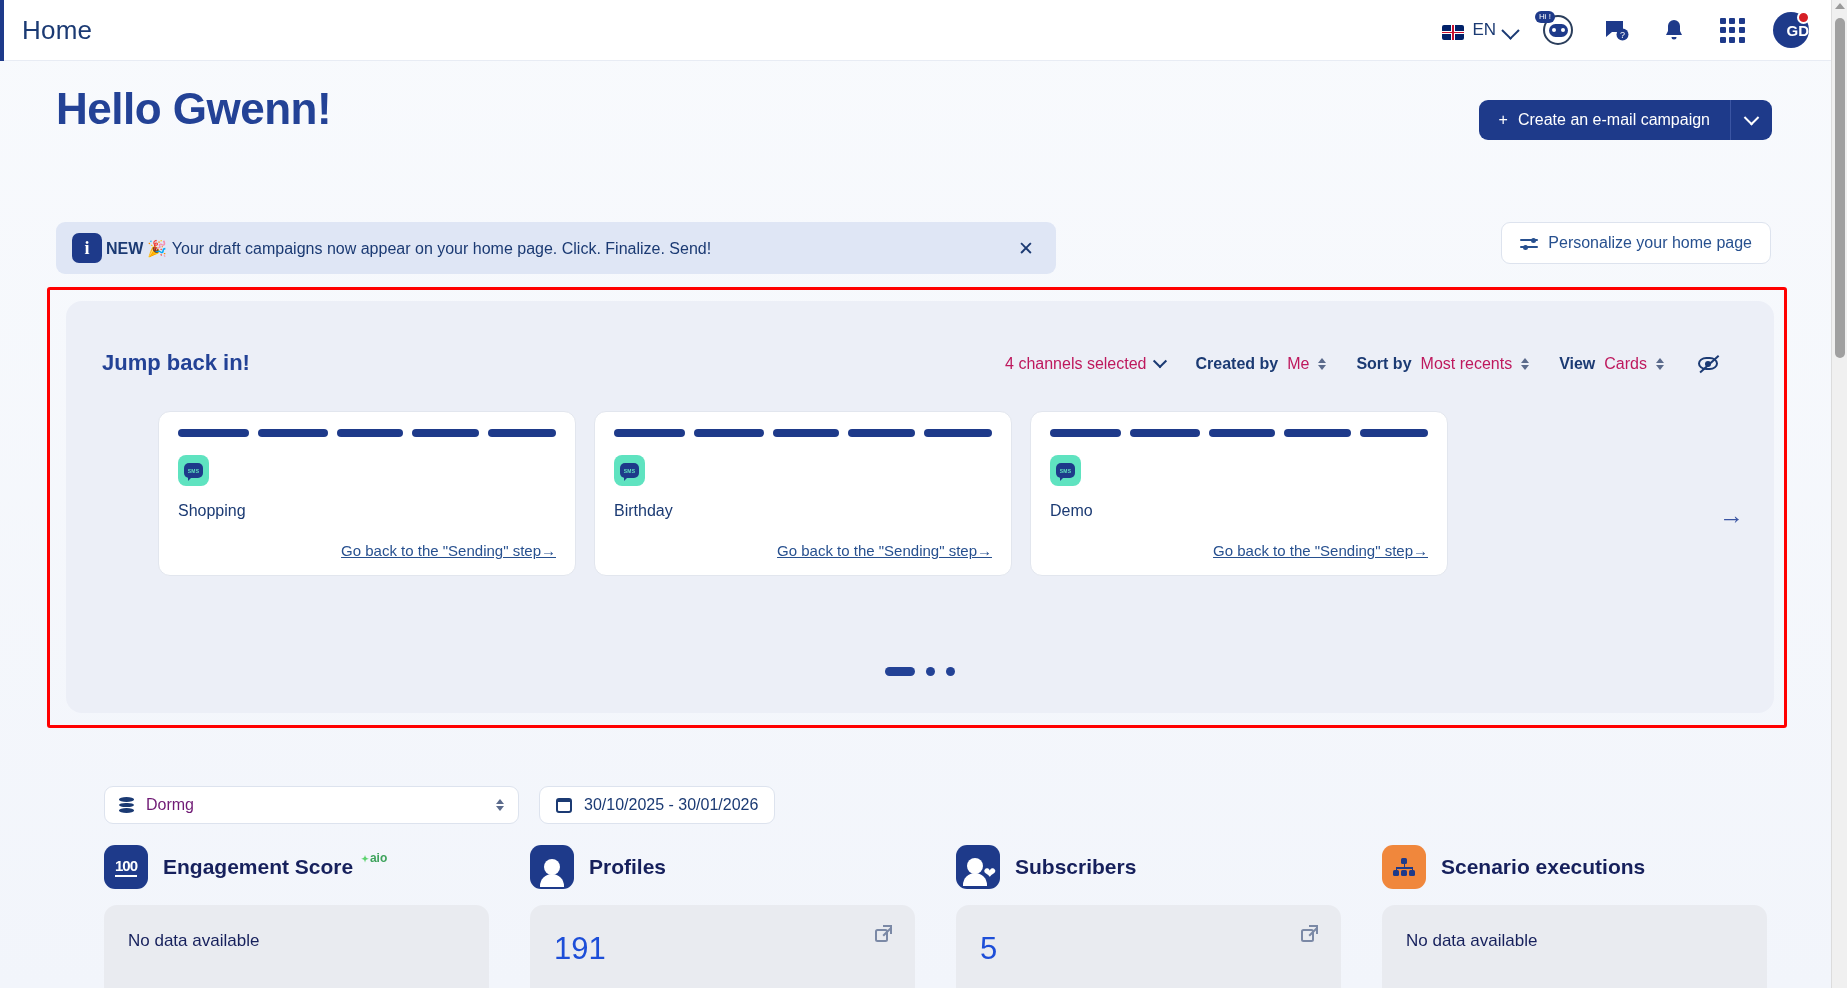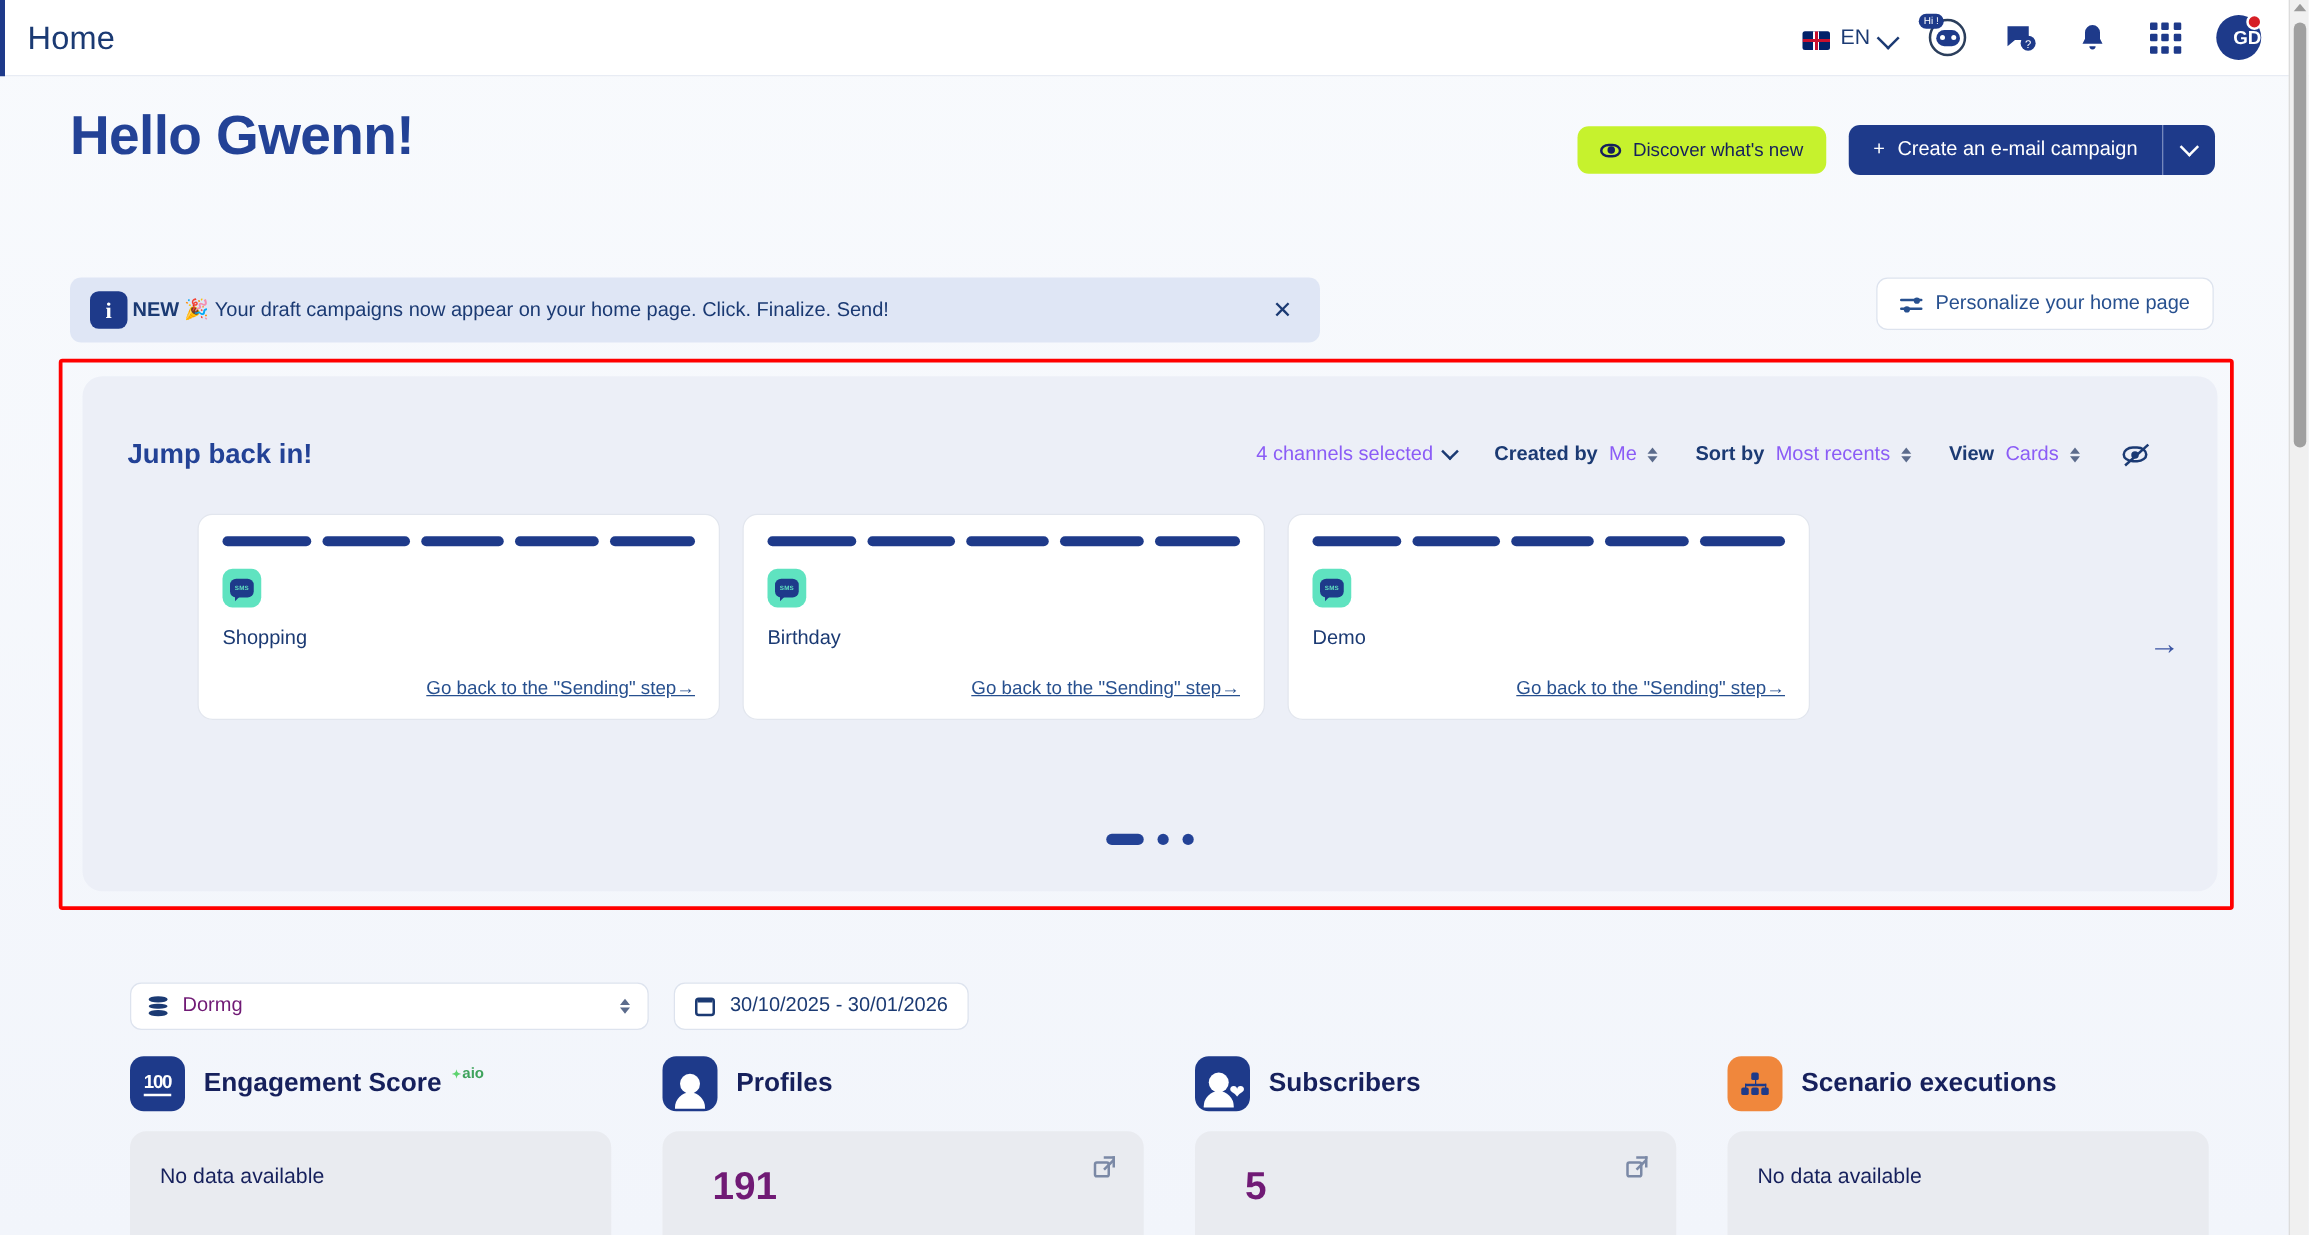--- a/index.html
+++ b/index.html
@@ -91,21 +91,21 @@
   .sliders b:nth-child(3){ top:1.5px; left:11px; } .sliders b:nth-child(4){ top:8.5px; left:3px; }
 
   
   .highlight-box { position:absolute; left:47px; top:287px; width:1740px; height:441px; border:3px solid #ff0000; border-radius:3px; pointer-events:none; z-index:5; }
   .jump-panel { position:absolute; left:66px; top:301px; width:1708px; height:412px; background:#eceff7; border-radius:16px; }
 
   .jump-title { position:absolute; left:36px; top:49px; font-size:22px; font-weight:700; color:#234296; }
   .jump-controls { position:absolute; right:54px; top:52px; display:flex; align-items:center; gap:0; }
   .ctrl { display:flex; align-items:center; gap:9px; margin-left:30px; cursor:pointer; }
   .ctrl-label { font-size:16px; font-weight:700; color:#1b3a73; }
-  .ctrl-value { font-size:16px; color:#8b5cf6; }
+  .ctrl-value { font-size:16px; color:#be185d; }
   .updown { display:flex; flex-direction:column; gap:2px; }
   .updown i { width:0; height:0; border-left:4px solid transparent; border-right:4px solid transparent; }
   .updown i:first-child { border-bottom:5px solid #5b6b8c; }
   .updown i:last-child { border-top:5px solid #5b6b8c; }
   .chev-sm { width:10px; height:10px; border-right:2px solid #1b3a73; border-bottom:2px solid #1b3a73; transform:rotate(45deg) translate(-2px,-2px); }
   .eye-off { width:22px; height:22px; position:relative; margin-left:34px; cursor:pointer; }
   .eye-off .eo { width:20px; height:13px; border:2.2px solid #1b3a73; border-radius:50%/60%; position:absolute; top:4px; }
   .eye-off .eo::after { content:""; position:absolute; left:50%; top:50%; transform:translate(-50%,-50%); width:6px; height:6px; border-radius:50%; background:#1b3a73; }
   .eye-off .slash { position:absolute; left:-1px; top:10px; width:25px; height:2.4px; background:#1b3a73; transform:rotate(-42deg); }
 
@@ -145,21 +145,21 @@
   
   .metrics { position:absolute; left:104px; top:845px; display:flex; gap:41px; }
   .metric { width:385px; }
   .metric-head { display:flex; align-items:center; gap:15px; }
   .metric-icon { width:44px; height:44px; border-radius:11px; display:flex; align-items:center; justify-content:center; flex:none; }
   .metric-title { font-size:21px; font-weight:700; color:#16205c; position:relative; }
   .aio { position:absolute; right:-34px; top:-4px; font-size:12px; color:#3ea35c; font-weight:600; }
   .aio::before { content:"✦"; color:#5dd36f; font-size:9px; margin-right:1px; }
   .metric-body { margin-top:16px; height:110px; background:#e9ebf0; border-radius:13px; padding:26px 24px; position:relative; }
   .metric-nodata { font-size:17px; color:#16205c; }
-  .metric-value { font-size:31px; font-weight:700; color:#701a75;margin-left:16px; }
+  .metric-value { font-size:31px; font-weight:400; color:#1d4ed8; }
   .ext { position:absolute; right:23px; top:20px; width:17px; height:17px; cursor:pointer; }
   .ext i { position:absolute; left:0; bottom:0; width:13px; height:13px; border:2px solid #7b89a6; border-radius:2.5px; }
   .ext b { position:absolute; right:0; top:0; width:9px; height:9px; border-top:2px solid #7b89a6; border-right:2px solid #7b89a6; }
   .ext u { position:absolute; right:1px; top:2px; width:11px; height:2px; background:#7b89a6; transform:rotate(-45deg); transform-origin:right center; }
 
   .pi-person { width:16px; height:16px; border-radius:50%; background:#fff; position:relative; }
   .pi-person::after { content:""; position:absolute; left:-4px; top:15px; width:24px; height:13px; border-radius:12px 12px 0 0; background:#fff; }
   .heart { position:absolute; right:4px; bottom:7px; font-size:15px; color:#fff; }
   .hund { font-size:15px; font-weight:700; color:#fff; border-bottom:2.5px solid #fff; padding-bottom:1px; letter-spacing:-1px; }
   .tree { width:22px; height:18px; position:relative; }
@@ -232,24 +232,20 @@
   </div>
 
   <div class="scrollbar">
     <div class="sb-arrow"></div>
     <div class="sb-thumb"></div>
   </div>
 
   <div class="hero">Hello Gwenn!</div>
 
   <div class="hero-actions">
-    <button class="btn-discover">
-      <span class="eye"></span>
-      <span>Discover what's new</span>
-    </button>
     <div class="btn-create-wrap">
       <button class="btn-create">
         <span>+</span>
         <span>Create an e-mail campaign</span>
       </button>
       <button class="btn-create-caret">
         <span class="caret-w"></span>
       </button>
     </div>
   </div>

